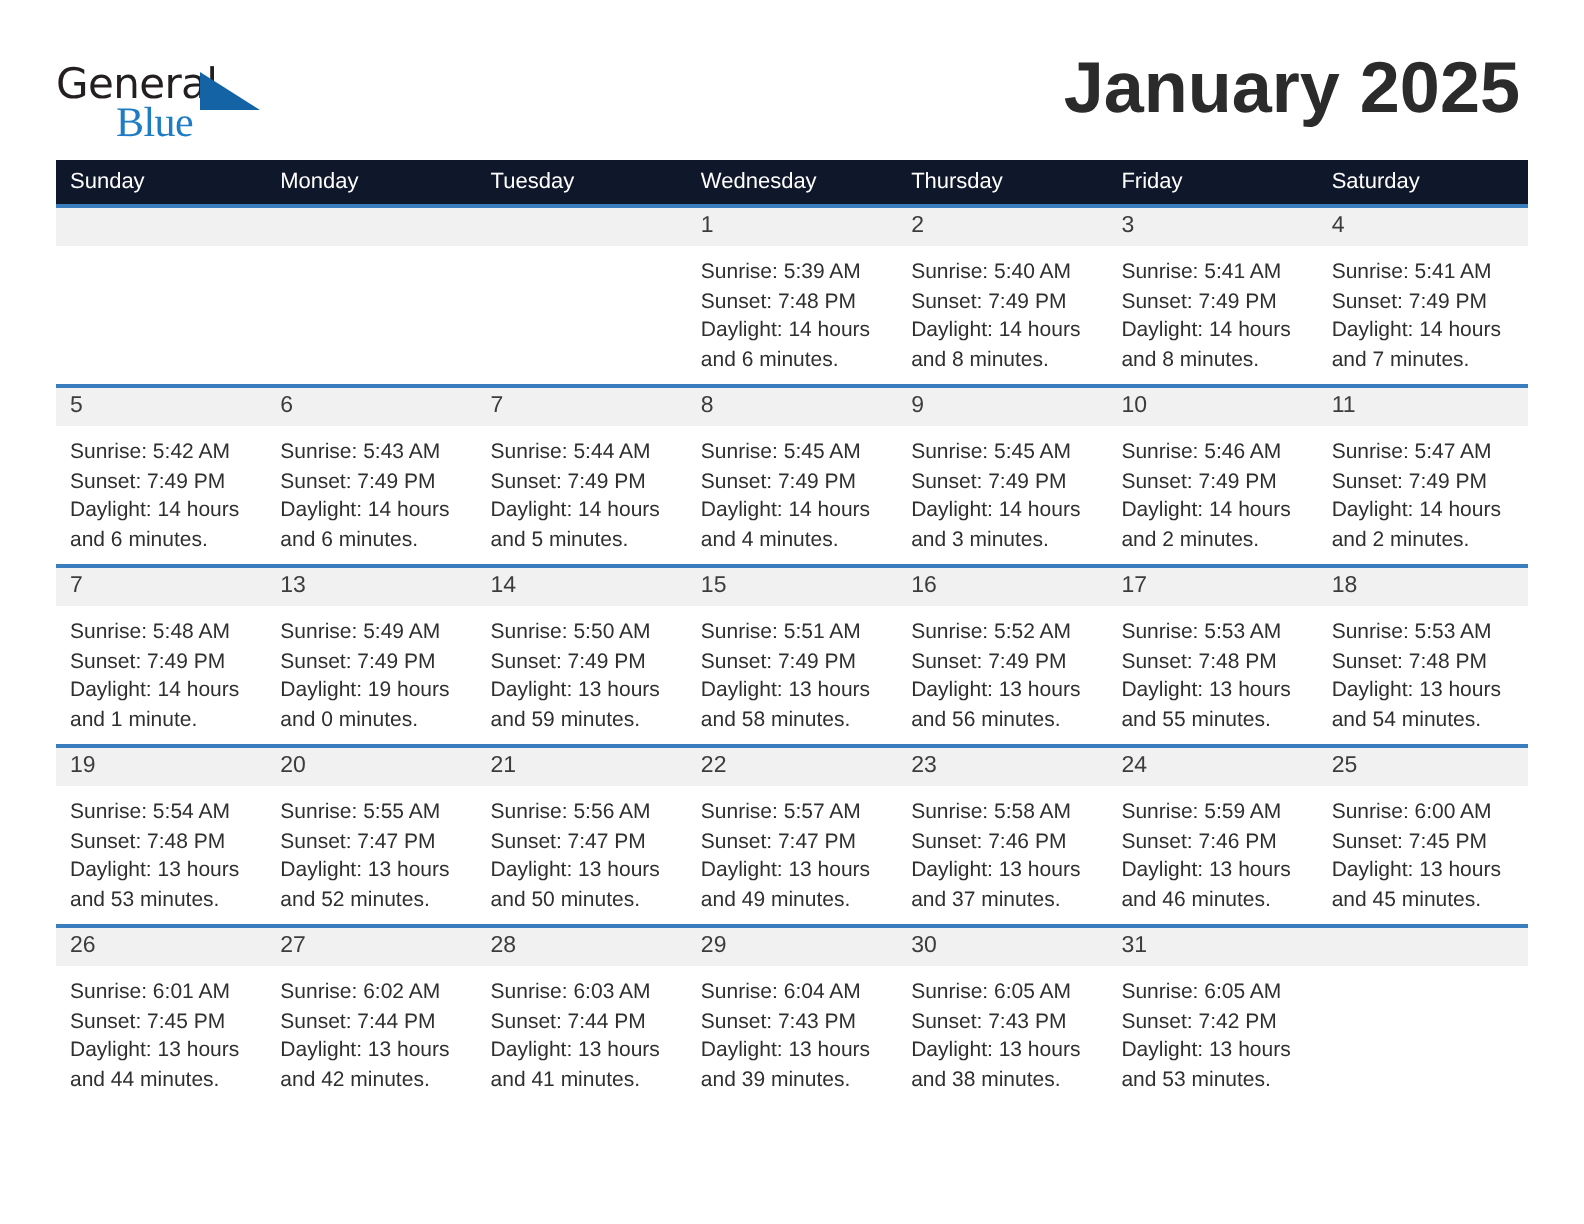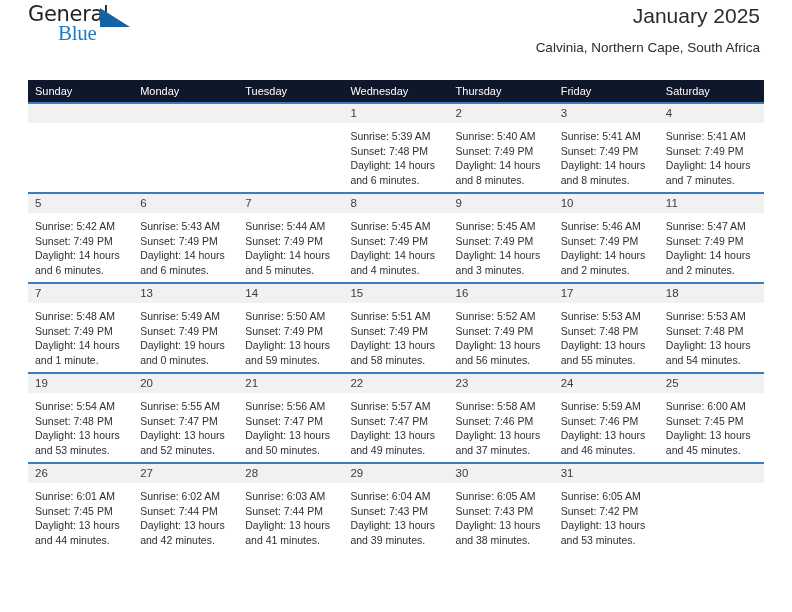--- a/index.html
+++ b/index.html
@@ -20,20 +20,21 @@
     height: 612px;
     box-sizing: border-box;
     padding: 0 28px;
   }
 
   
   .header {
     display: flex;
     align-items: flex-start;
     justify-content: space-between;
+    padding-top: 28px;
     height: 72px;
     box-sizing: border-box;
   }
   .logo {
     position: relative;
     width: 110px;
     height: 46px;
     flex: 0 0 auto;
   }
   .logo-general {
@@ -63,24 +64,24 @@
     border-left: 30px solid #1464a5;
     border-top: 19px solid transparent;
   }
 
   .title-block {
     text-align: right;
     flex: 1 1 auto;
     padding-right: 4px;
   }
   .cal-title {
-    font-size: 21px;
+    font-size: 36px;
     line-height: 32px;
     color: #2b2b2b;
-    font-weight: normal;
+    font-weight: bold;
     margin: 0;
     font-family: "Liberation Sans", sans-serif;
   }
   .cal-subtitle {
     font-size: 13.5px;
     line-height: 20px;
     color: #2b2b2b;
     margin: 6px 0 0 0;
     font-weight: normal;
   }
@@ -144,21 +145,20 @@
   <div class="header">
 
     <div class="logo">
       <span class="logo-general">General</span>
       <span class="logo-triangle"></span>
       <span class="logo-blue">Blue</span>
     </div>
 
     <div class="title-block">
       <h1 class="cal-title">January 2025</h1>
-      <div class="cal-subtitle">Calvinia, Northern Cape, South Africa</div>
     </div>
 
   </div>
 
   <table class="calendar">
     <thead>
       <tr id="weekday-row">
           <th>Sunday</th>
           <th>Monday</th>
           <th>Tuesday</th>

